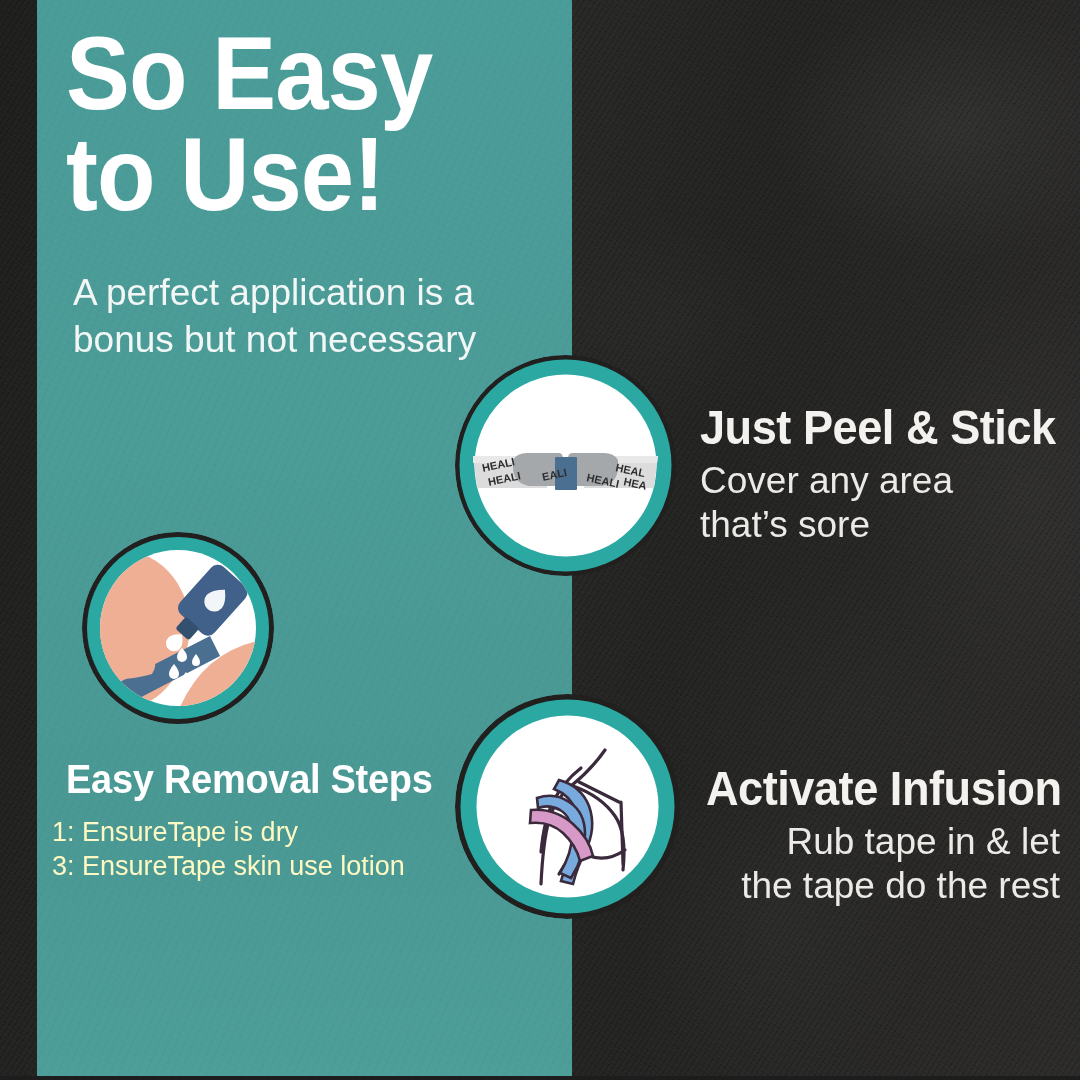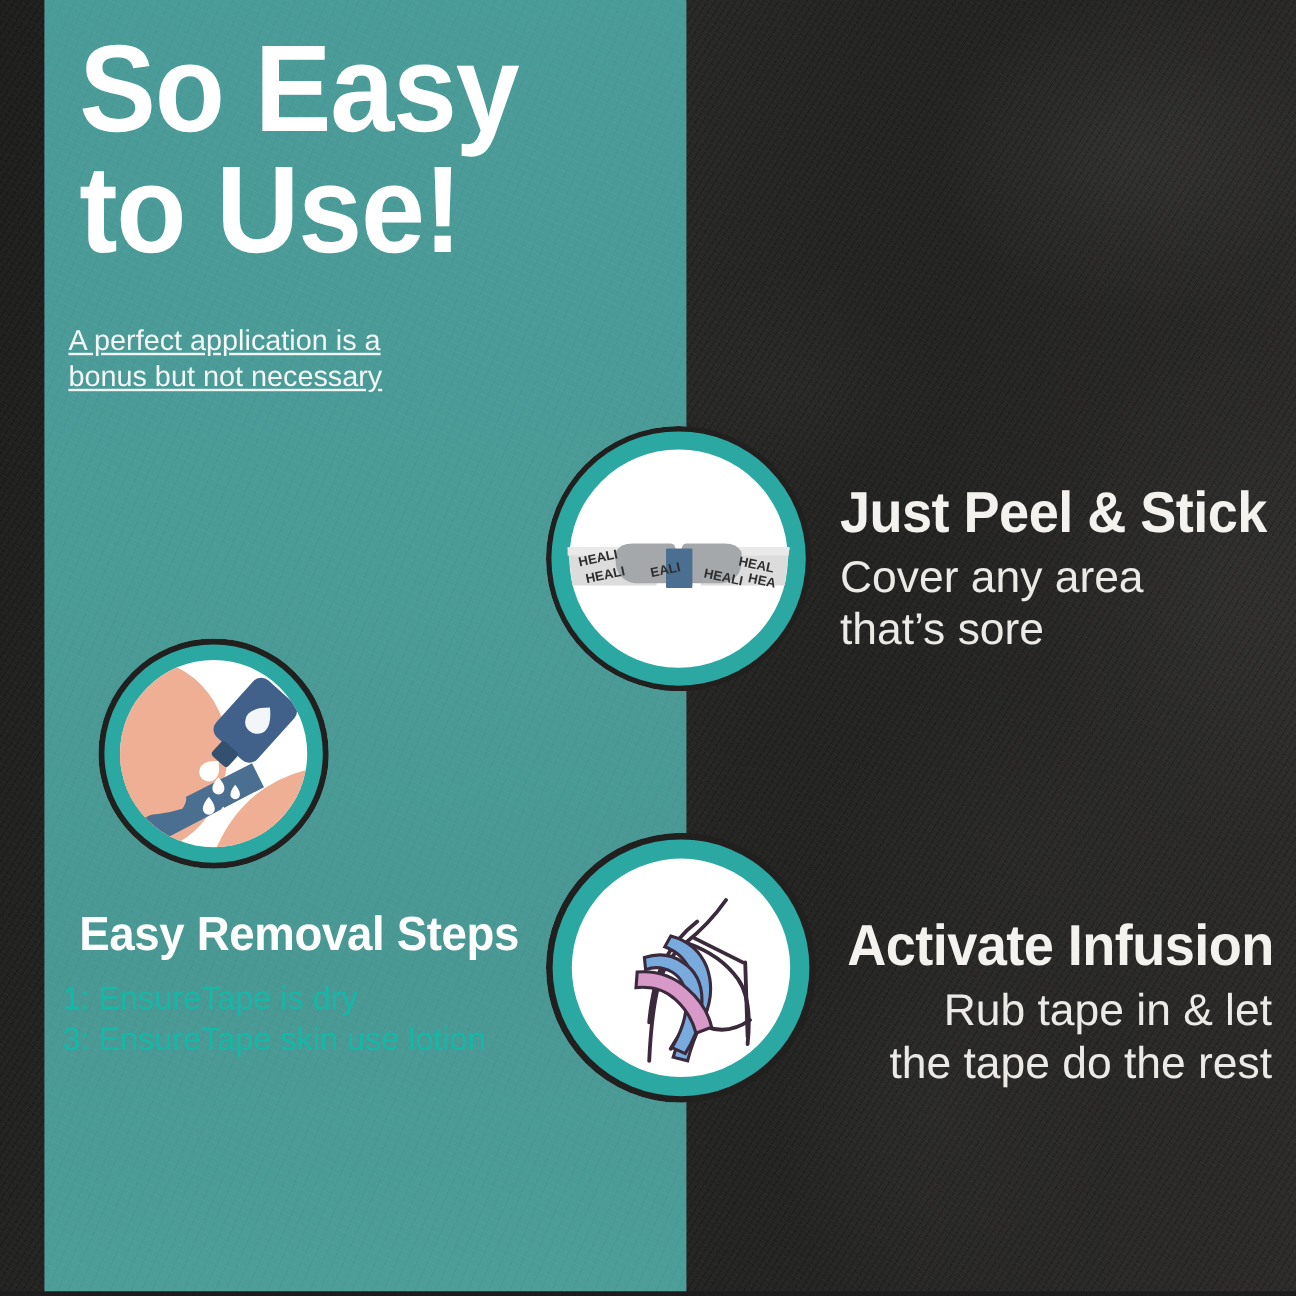--- a/index.html
+++ b/index.html
@@ -41,36 +41,35 @@
   
   .headline{
     position:absolute;left:66px;top:24px;width:470px;
     color:#ffffff;
     font-family:"Liberation Sans Narrow","Liberation Sans",sans-serif;
     font-weight:700;font-size:103px;line-height:.98;letter-spacing:-1px;
     transform:scaleX(.93);transform-origin:left top;
     white-space:pre-line;
   }
   .subhead{
-    position:absolute;left:57px;top:270px;width:470px;
-    color:#f2f7f6;font-size:24px;line-height:1.26;font-weight:400;
+    position:absolute;left:73px;top:270px;width:470px;
+    color:#f2f7f6;font-size:37px;line-height:1.26;font-weight:400;
     white-space:pre-line;
-    text-decoration:underline;
   }
 
   .removal-title{
     position:absolute;left:66px;top:757px;
     color:#ffffff;
     font-family:"Liberation Sans Narrow","Liberation Sans",sans-serif;
     font-weight:700;font-size:40px;letter-spacing:-.3px;
     transform:scaleX(.95);transform-origin:left top;
   }
   .removal-list{
     position:absolute;left:52px;top:815px;width:470px;
-    color:#14b8a6;font-size:27px;line-height:1.26;
+    color:#fef9c3;font-size:27px;line-height:1.26;
   }
   .removal-list .step{white-space:nowrap;}
 
   .blk{position:absolute;}
   .blk .b-title{
     color:#f4f2ee;
     font-family:"Liberation Sans Narrow","Liberation Sans",sans-serif;
     font-weight:700;font-size:48px;letter-spacing:-.5px;line-height:1.02;
     transform:scaleX(.94);transform-origin:left top;
     white-space:nowrap;

